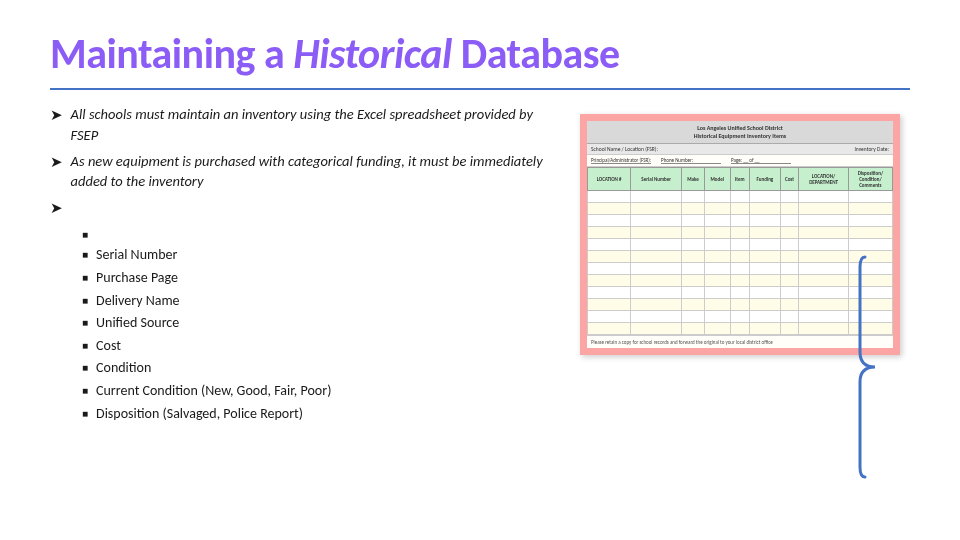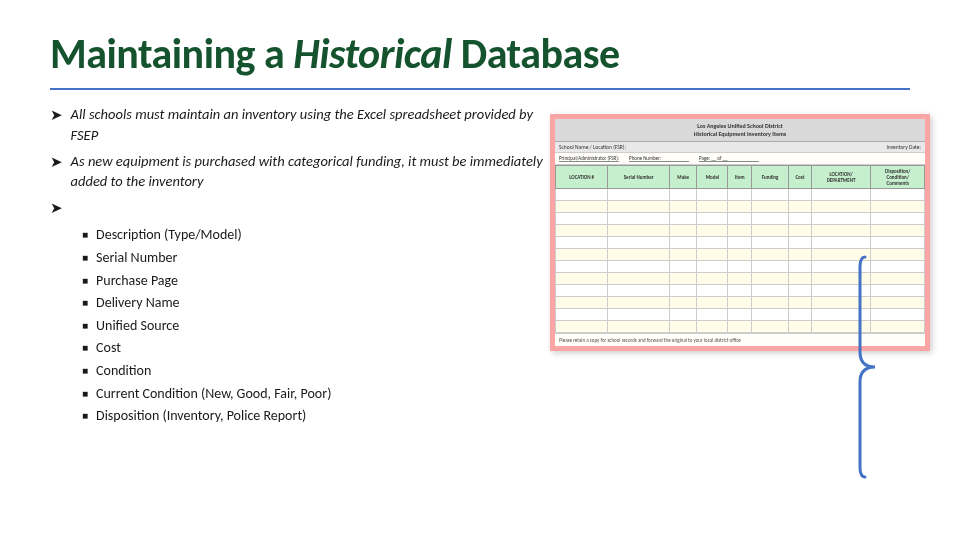--- a/index.html
+++ b/index.html
@@ -20,21 +20,21 @@
       position: relative;
     }
 
     .title-area {
       margin-bottom: 10px;
     }
 
     .title {
       font-size: 42px;
       font-weight: bold;
-      color: #14532d;
+      color: #8b5cf6;
       line-height: 1.15;
       letter-spacing: -0.5px;
     }
 
     .title .italic {
       font-style: italic;
       font-weight: bold;
     }
 
     .divider {
@@ -103,23 +103,23 @@
     .spreadsheet-area {
       width: 340px;
       flex-shrink: 0;
       position: relative;
       display: flex;
       flex-direction: column;
       align-items: center;
     }
 
     .spreadsheet-mock {
-      width: 380px;
+      width: 320px;
       background: #fffef8;
-      border: 5px solid #fca5a5;
+      border: 7px solid #fca5a5;
       font-size: 5.5px;
       color: #333;
       position: relative;
       box-shadow: 2px 2px 6px rgba(0,0,0,0.2);
     }
 
     .ss-header {
       background: #d9d9d9;
       padding: 3px 4px;
       border-bottom: 1px solid #aaa;
@@ -223,21 +223,20 @@
         <span class="text">As new equipment is purchased with categorical funding, it must be immediately added to the inventory</span>
       </div>
 
       <div class="bullet-main">
         <span class="arrow">➤</span>
       </div>
 
       <div class="sub-bullets">
         <div class="sub-bullet">
           <span class="sq">■</span>
-          <span>Description (Type/Model)</span>
         </div>
         <div class="sub-bullet">
           <span class="sq">■</span>
           <span>Serial Number</span>
         </div>
         <div class="sub-bullet">
           <span class="sq">■</span>
           <span>Purchase Page</span>
         </div>
         <div class="sub-bullet">
@@ -255,21 +254,21 @@
         <div class="sub-bullet">
           <span class="sq">■</span>
           <span>Condition</span>
         </div>
         <div class="sub-bullet">
           <span class="sq">■</span>
           <span>Current Condition (New, Good, Fair, Poor)</span>
         </div>
         <div class="sub-bullet">
           <span class="sq">■</span>
-          <span>Disposition (Inventory, Police Report)</span>
+          <span>Disposition (Salvaged, Police Report)</span>
         </div>
       </div>
     </div>
 
     <div class="spreadsheet-area">
 
       <svg class="curly-brace-container" width="50" height="230" viewBox="0 0 50 230" style="position:absolute; left:285px; top:148px; z-index:10;">
         <path d="M 10,5 Q 5,5 5,15 L 5,100 Q 5,115 20,115 Q 5,115 5,130 L 5,215 Q 5,225 10,225" fill="none" stroke="#4472C4" stroke-width="3" stroke-linecap="round"></path>
       </svg>
 

